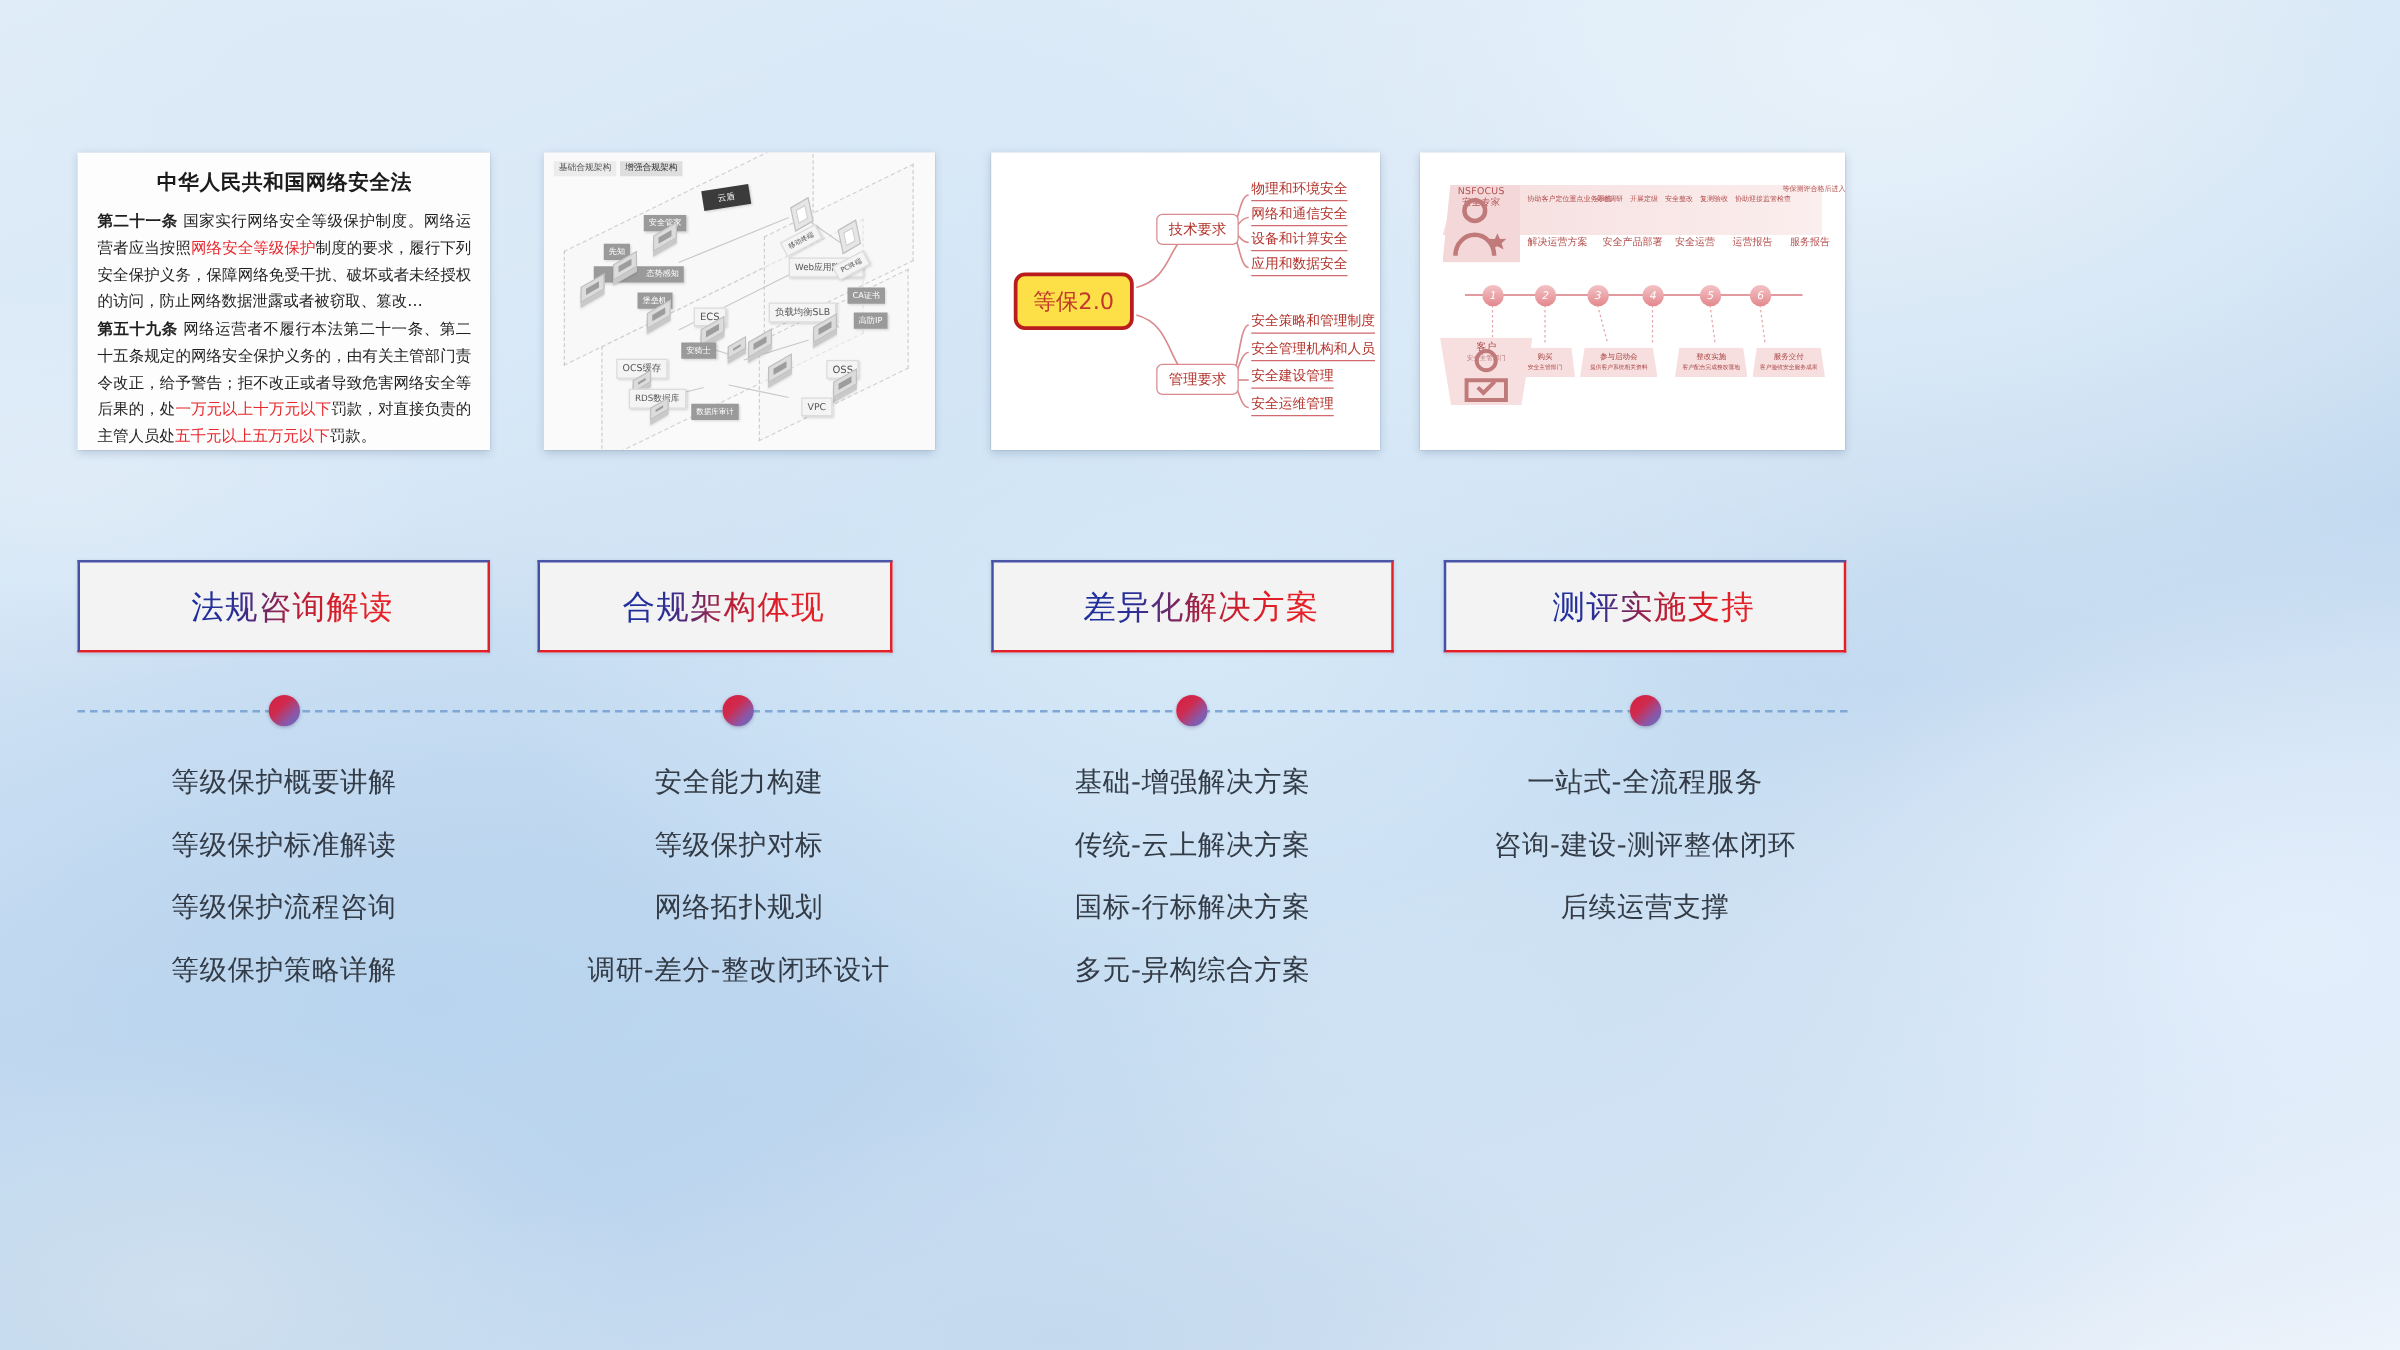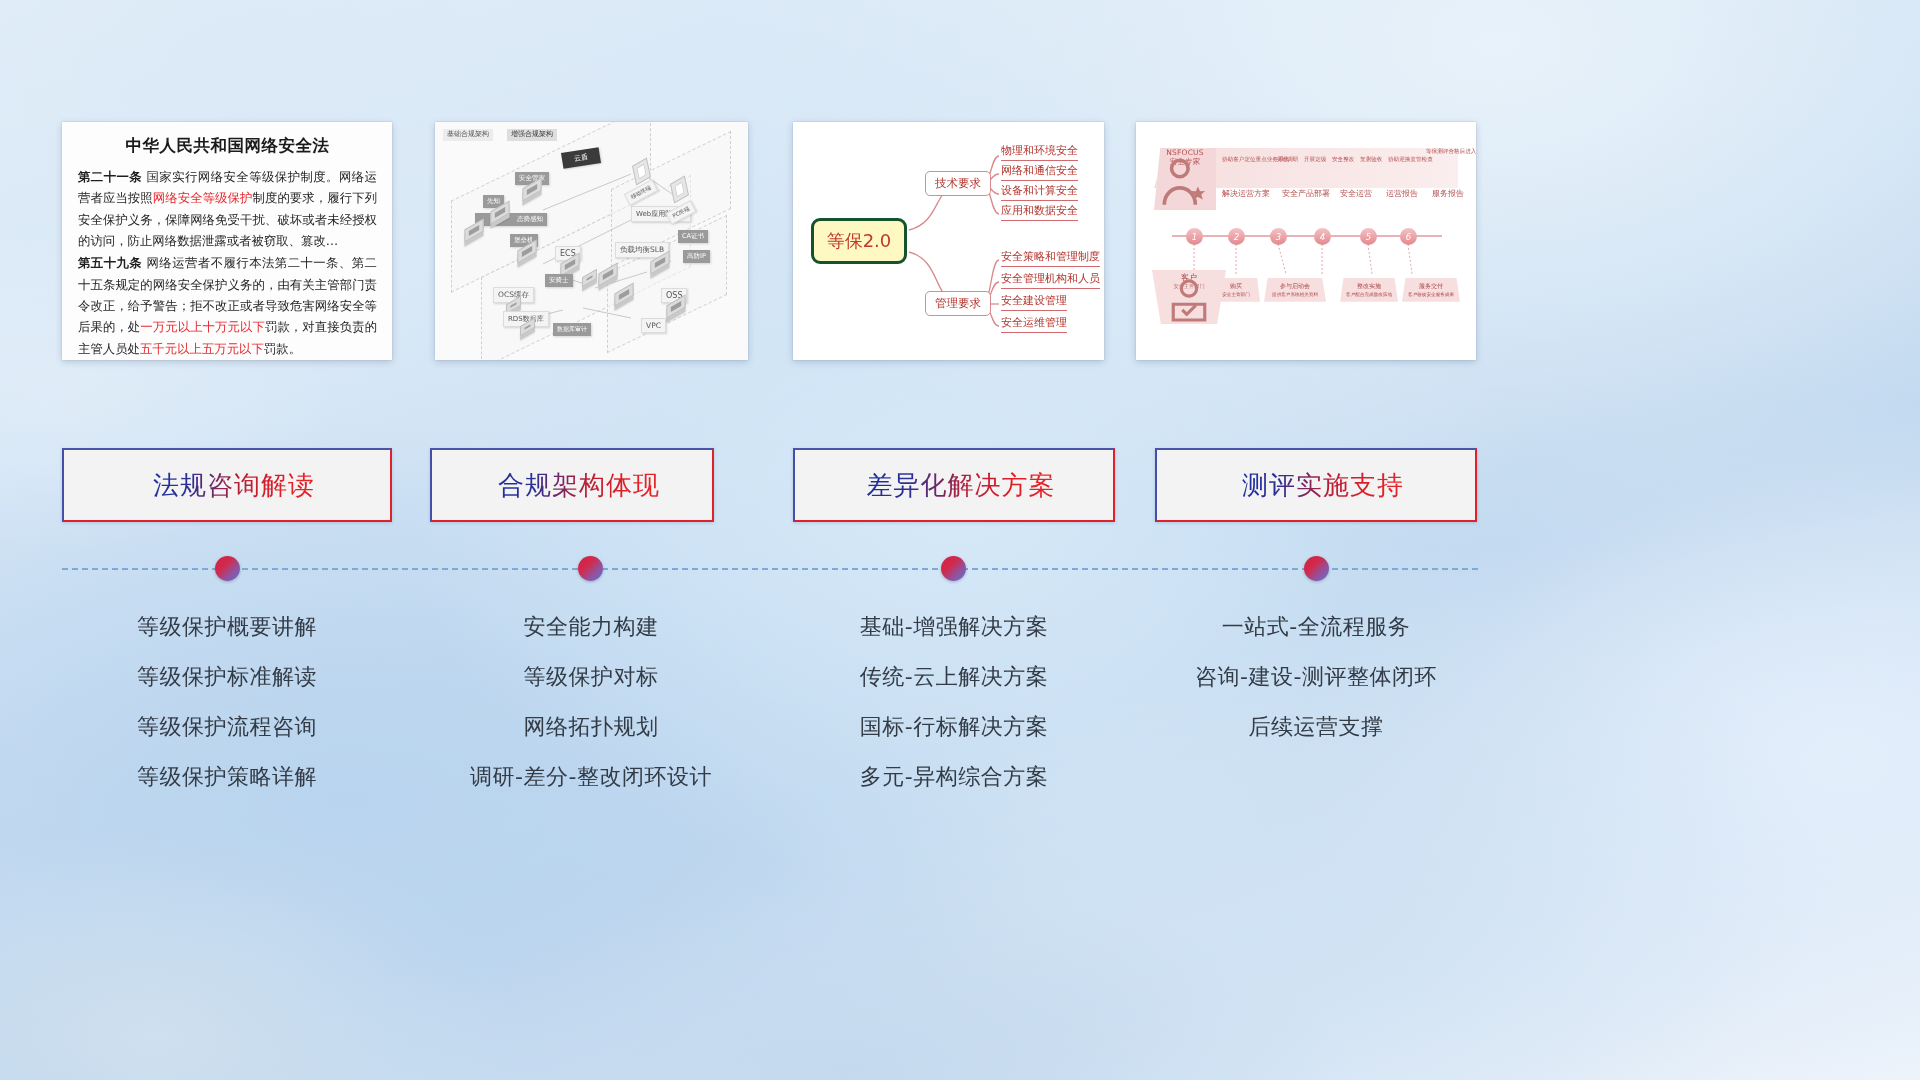--- a/index.html
+++ b/index.html
@@ -51,21 +51,21 @@
   }
   .law p {
     font-size:12.4px; line-height:1.72; color:#1f1f1f; text-align:justify;
     margin-bottom:1px; text-indent:0;
   }
   .law b { font-weight:bold; }
   .law .hl { color:#e8272c;margin-top:39px; }
 
   
   .arch { position:relative; width:100%; height:100%; background:#fafafa; }
-  .arch .tabs { position:absolute; top:7px; left:8px; display:flex; gap:14px; }
+  .arch .tabs { position:absolute; top:7px; left:8px; display:flex; gap:3px; }
   .arch .tabs span {
     font-size:7px; color:#555; background:#ececec; padding:2px 4px; line-height:1.1;
   }
   .arch .tabs span.on { background:#dedede; color:#333; }
   .arch .plane {
     position:absolute; border:1px dashed #cfcfcf; background:rgba(246,246,246,.55);
     transform: skewY(-26deg) skewX(0deg);
   }
   .nodechip {
     position:absolute; font-size:6.5px; color:#fff; background:#9a9a9a;
@@ -84,21 +84,21 @@
   .monitor {
     position:absolute; width:17px; height:19px; background:#e6e6e6; border:1px solid #c0c0c0;
     transform: rotate(-30deg) skewX(-18deg);
   }
   .monitor i { position:absolute; inset:3px; background:#fff; border:1px solid #cfcfcf; display:block; }
 
   
   .mind { position:relative; width:100%; height:100%; background:#fff; }
   .mind .root {
     position:absolute; left:18px; top:96px; width:96px; height:46px;
-    border:3px solid #14532d; border-radius:9px; background:#fef9c3;
+    border:3px solid #b91c1c; border-radius:9px; background:#fde047;
     display:flex; align-items:center; justify-content:center;
     color:#c0392b; font-size:18px; font-weight:500;
   }
   .mind .node {
     position:absolute; border:1.4px solid #d98a8e; border-radius:5px; background:#fff;
     color:#b3332c; font-size:11.5px; padding:4px 9px; white-space:nowrap;
   }
   .mind .leaf {
     position:absolute; color:#b3332c; font-size:11px; white-space:nowrap;
     border-bottom:1.8px solid #d06a6e; padding-bottom:2px; line-height:1.25;

